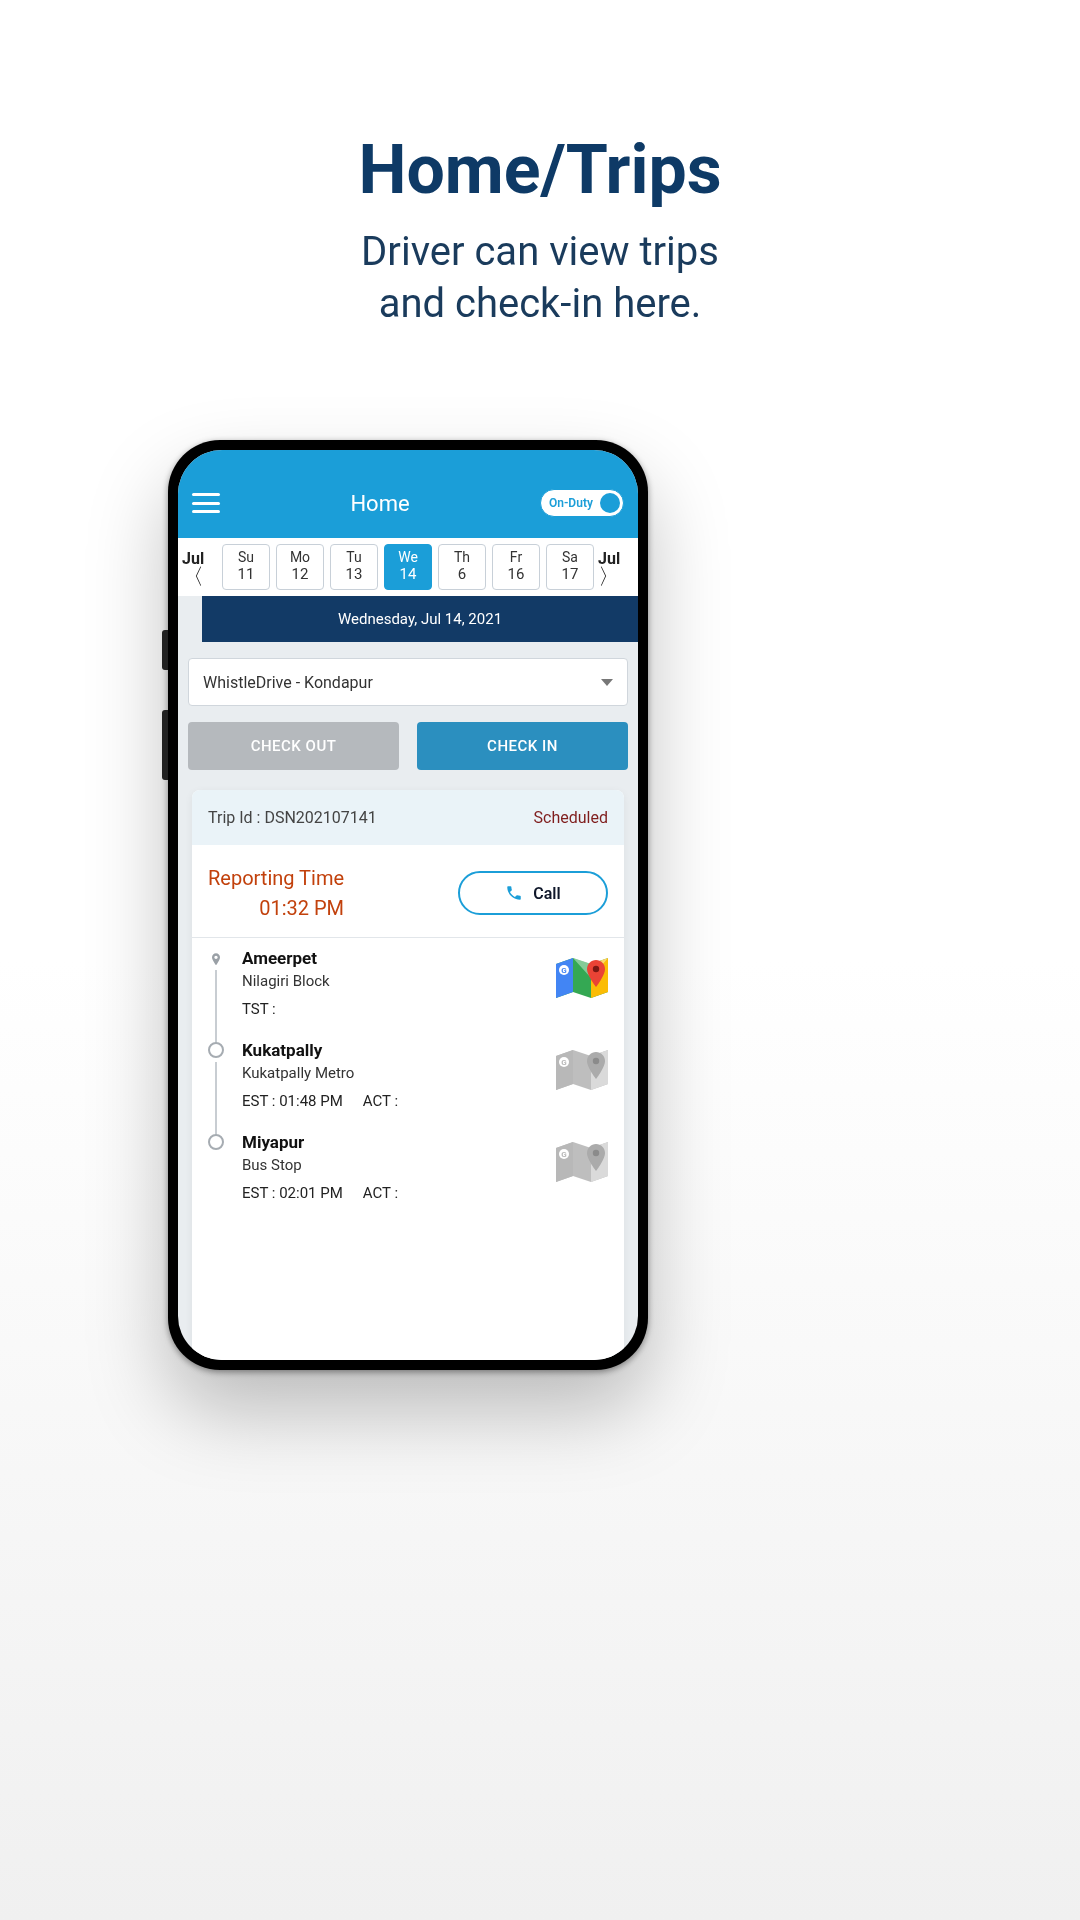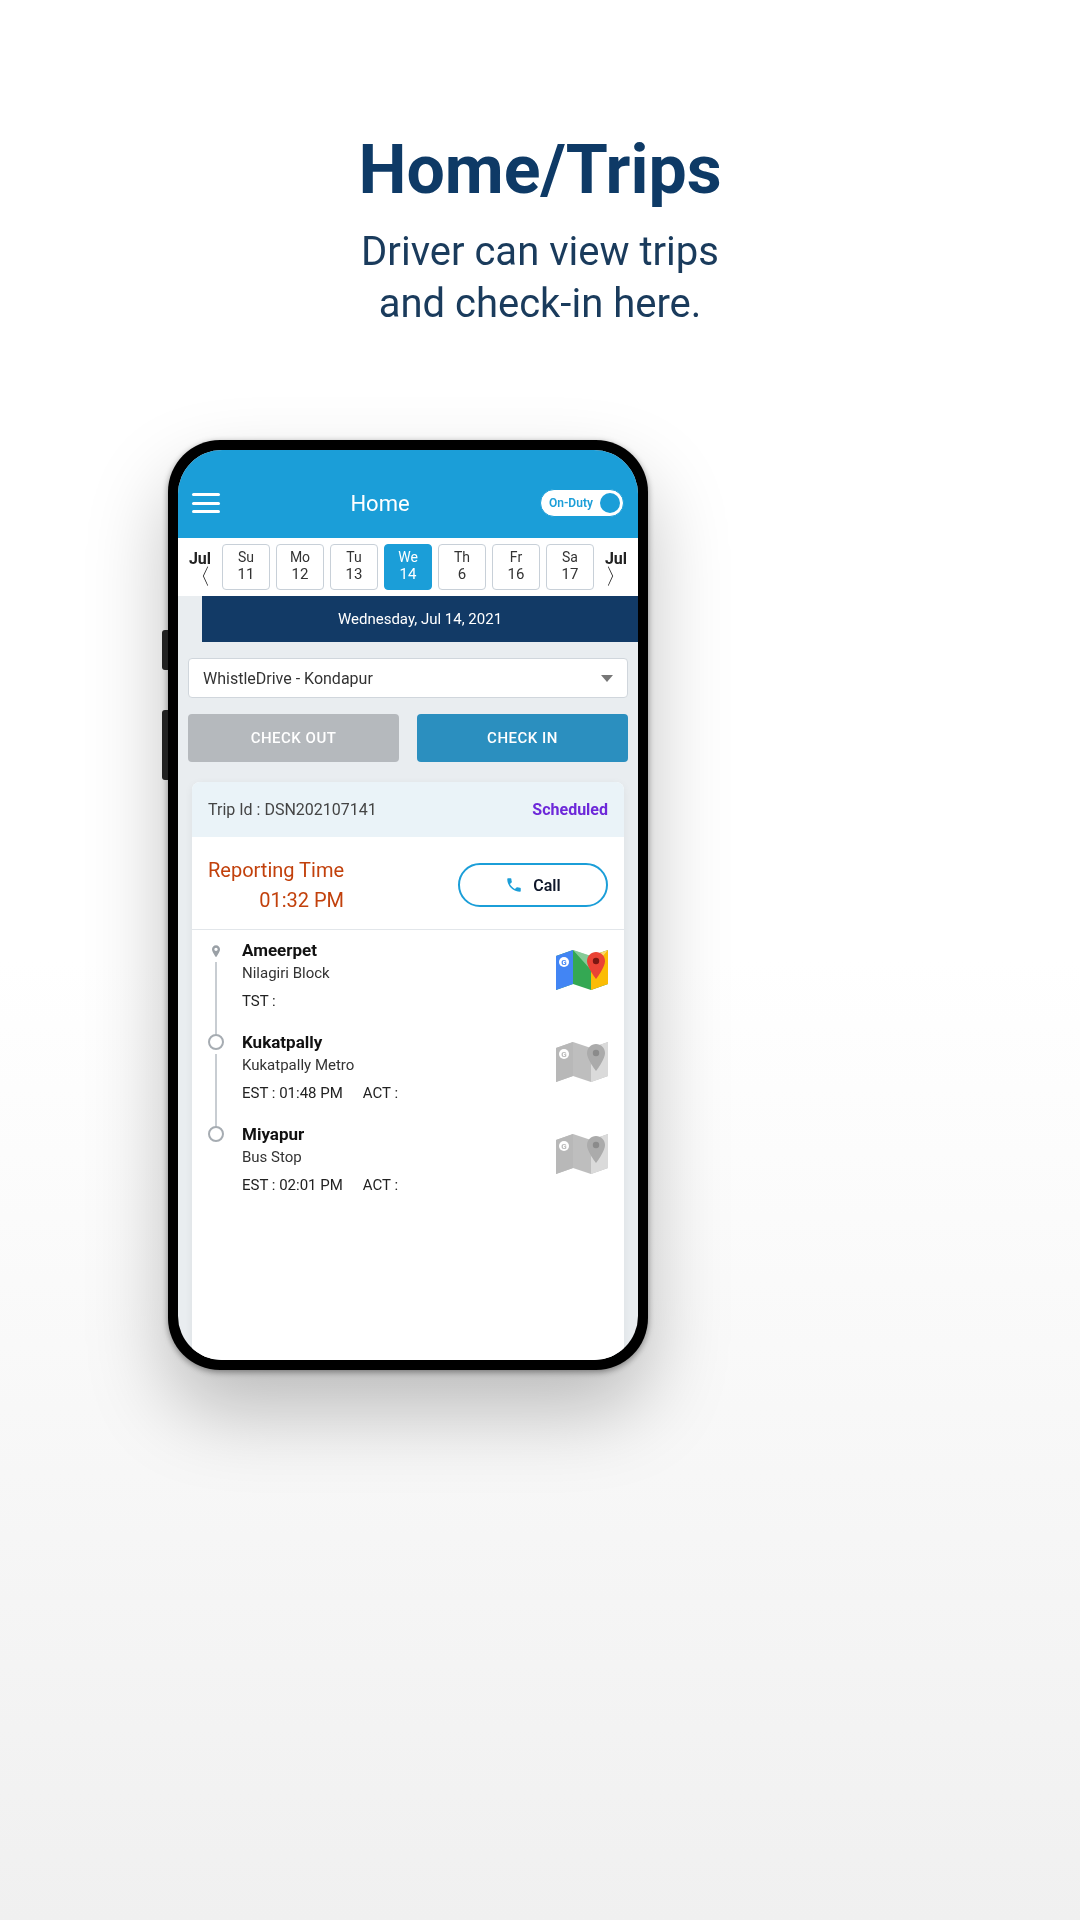--- a/index.html
+++ b/index.html
@@ -100,21 +100,20 @@
     background: #fff;
     display: flex;
     align-items: center;
     padding: 6px 4px;
     gap: 4px;
   }
   .month-nav {
     flex: 0 0 auto;
     display: flex;
     flex-direction: column;
-    align-items: center;
     width: 36px;
   }
   .month-nav .mlabel { font-weight: 700; font-size: 16px; color:#222; }
   .chevron { font-size: 22px; line-height: 0.8; color:#222; font-weight: 300; }
   .day-cells { flex:1; display:flex; gap:6px; justify-content: space-between; }
   .day-cell {
     flex:1;
     border: 1px solid #C8D0D8;
     border-radius: 4px;
     text-align: center;
@@ -132,21 +131,21 @@
     font-size: 15px;
     padding: 14px 0;
     margin-left: 24px;
   }
 
   .location-row { padding: 16px 10px; }
   .location-select {
     background:#fff;
     border:1px solid #D0D6DC;
     border-radius:4px;
-    height:40px;
+    height:48px;
     display:flex;
     align-items:center;
     justify-content:space-between;
     padding: 0 14px;
     font-size: 16px;
     color:#333;
   }
   .caret-down {
     width: 0; height: 0;
     border-left: 6px solid transparent;
@@ -183,21 +182,21 @@
     flex: 1;
   }
   .trip-head {
     background:#EAF3F8;
     display:flex;
     justify-content:space-between;
     padding: 18px 16px;
     font-size: 16px;
   }
   .trip-head .left { color:#444; }
-  .trip-head .right { color:#6d28d9; font-weight: 700; }
+  .trip-head .right { color:#7f1d1d; font-weight: 400; }
 
   .report-row {
     display:flex;
     justify-content:space-between;
     align-items:center;
     padding: 18px 16px 14px;
   }
   .report-text { font-size:20px; color:#c2410c; line-height:1.5;text-align:right; }
   .call-btn {
     border: 2px solid #1B9ED8;

